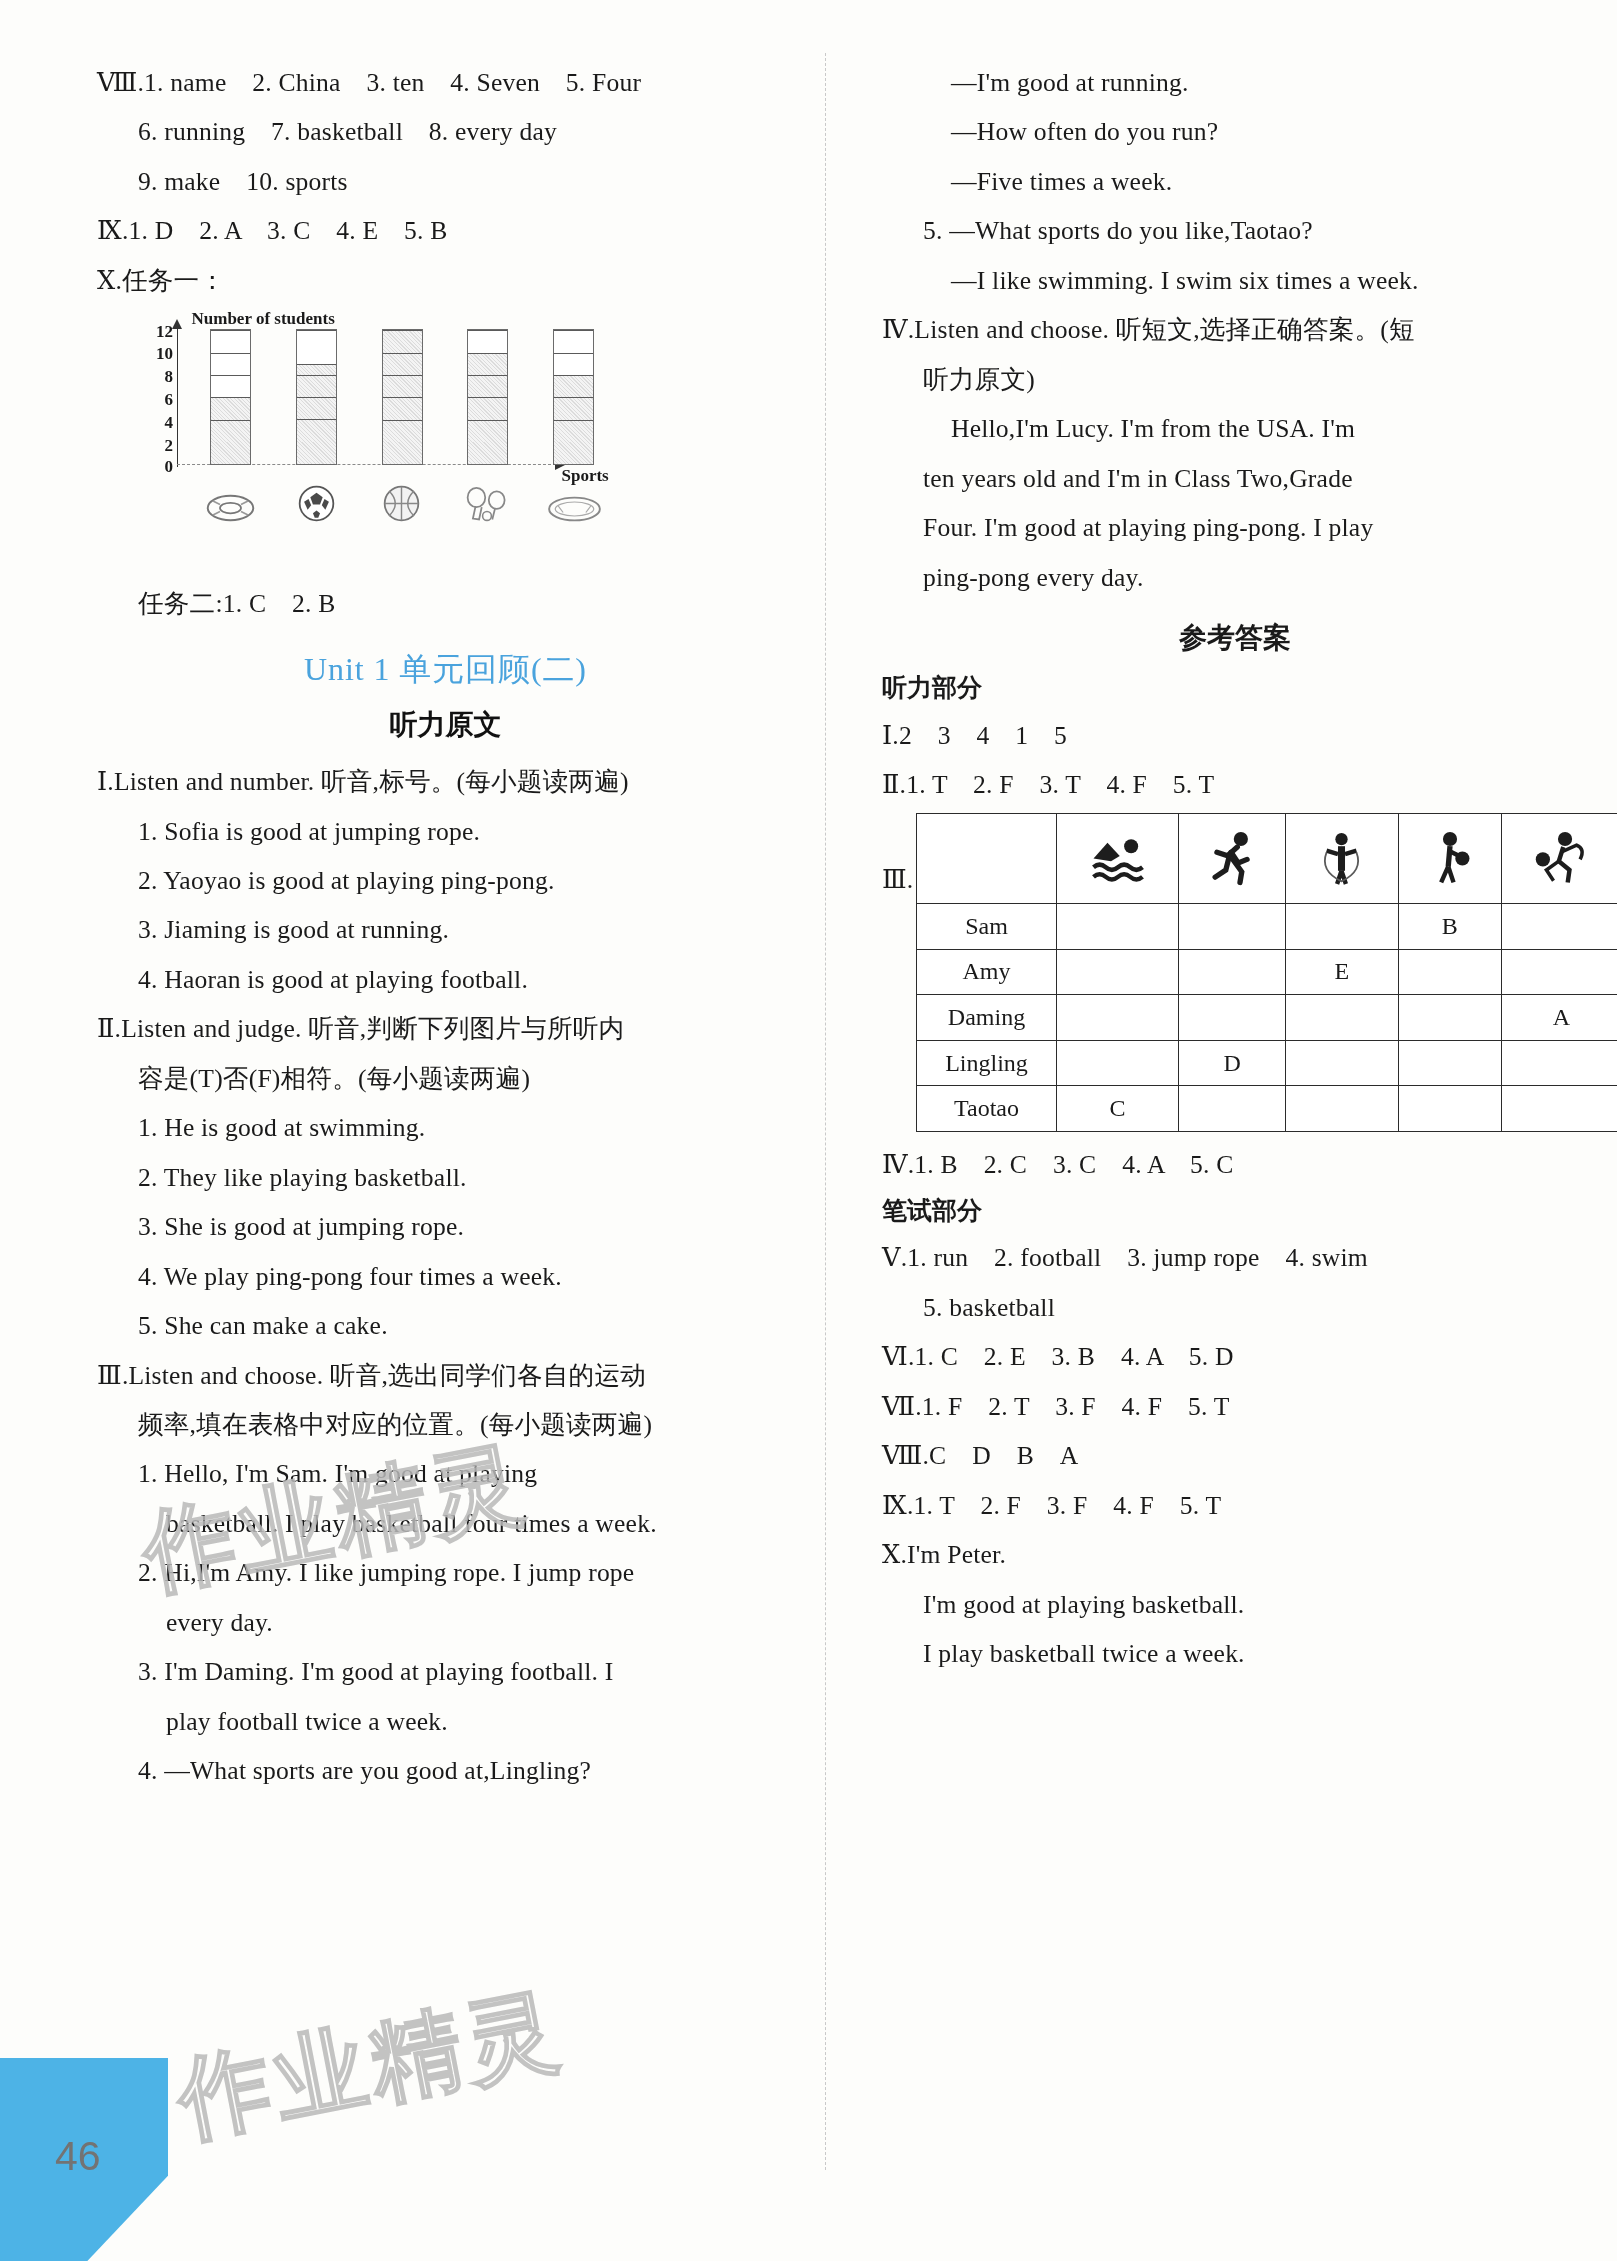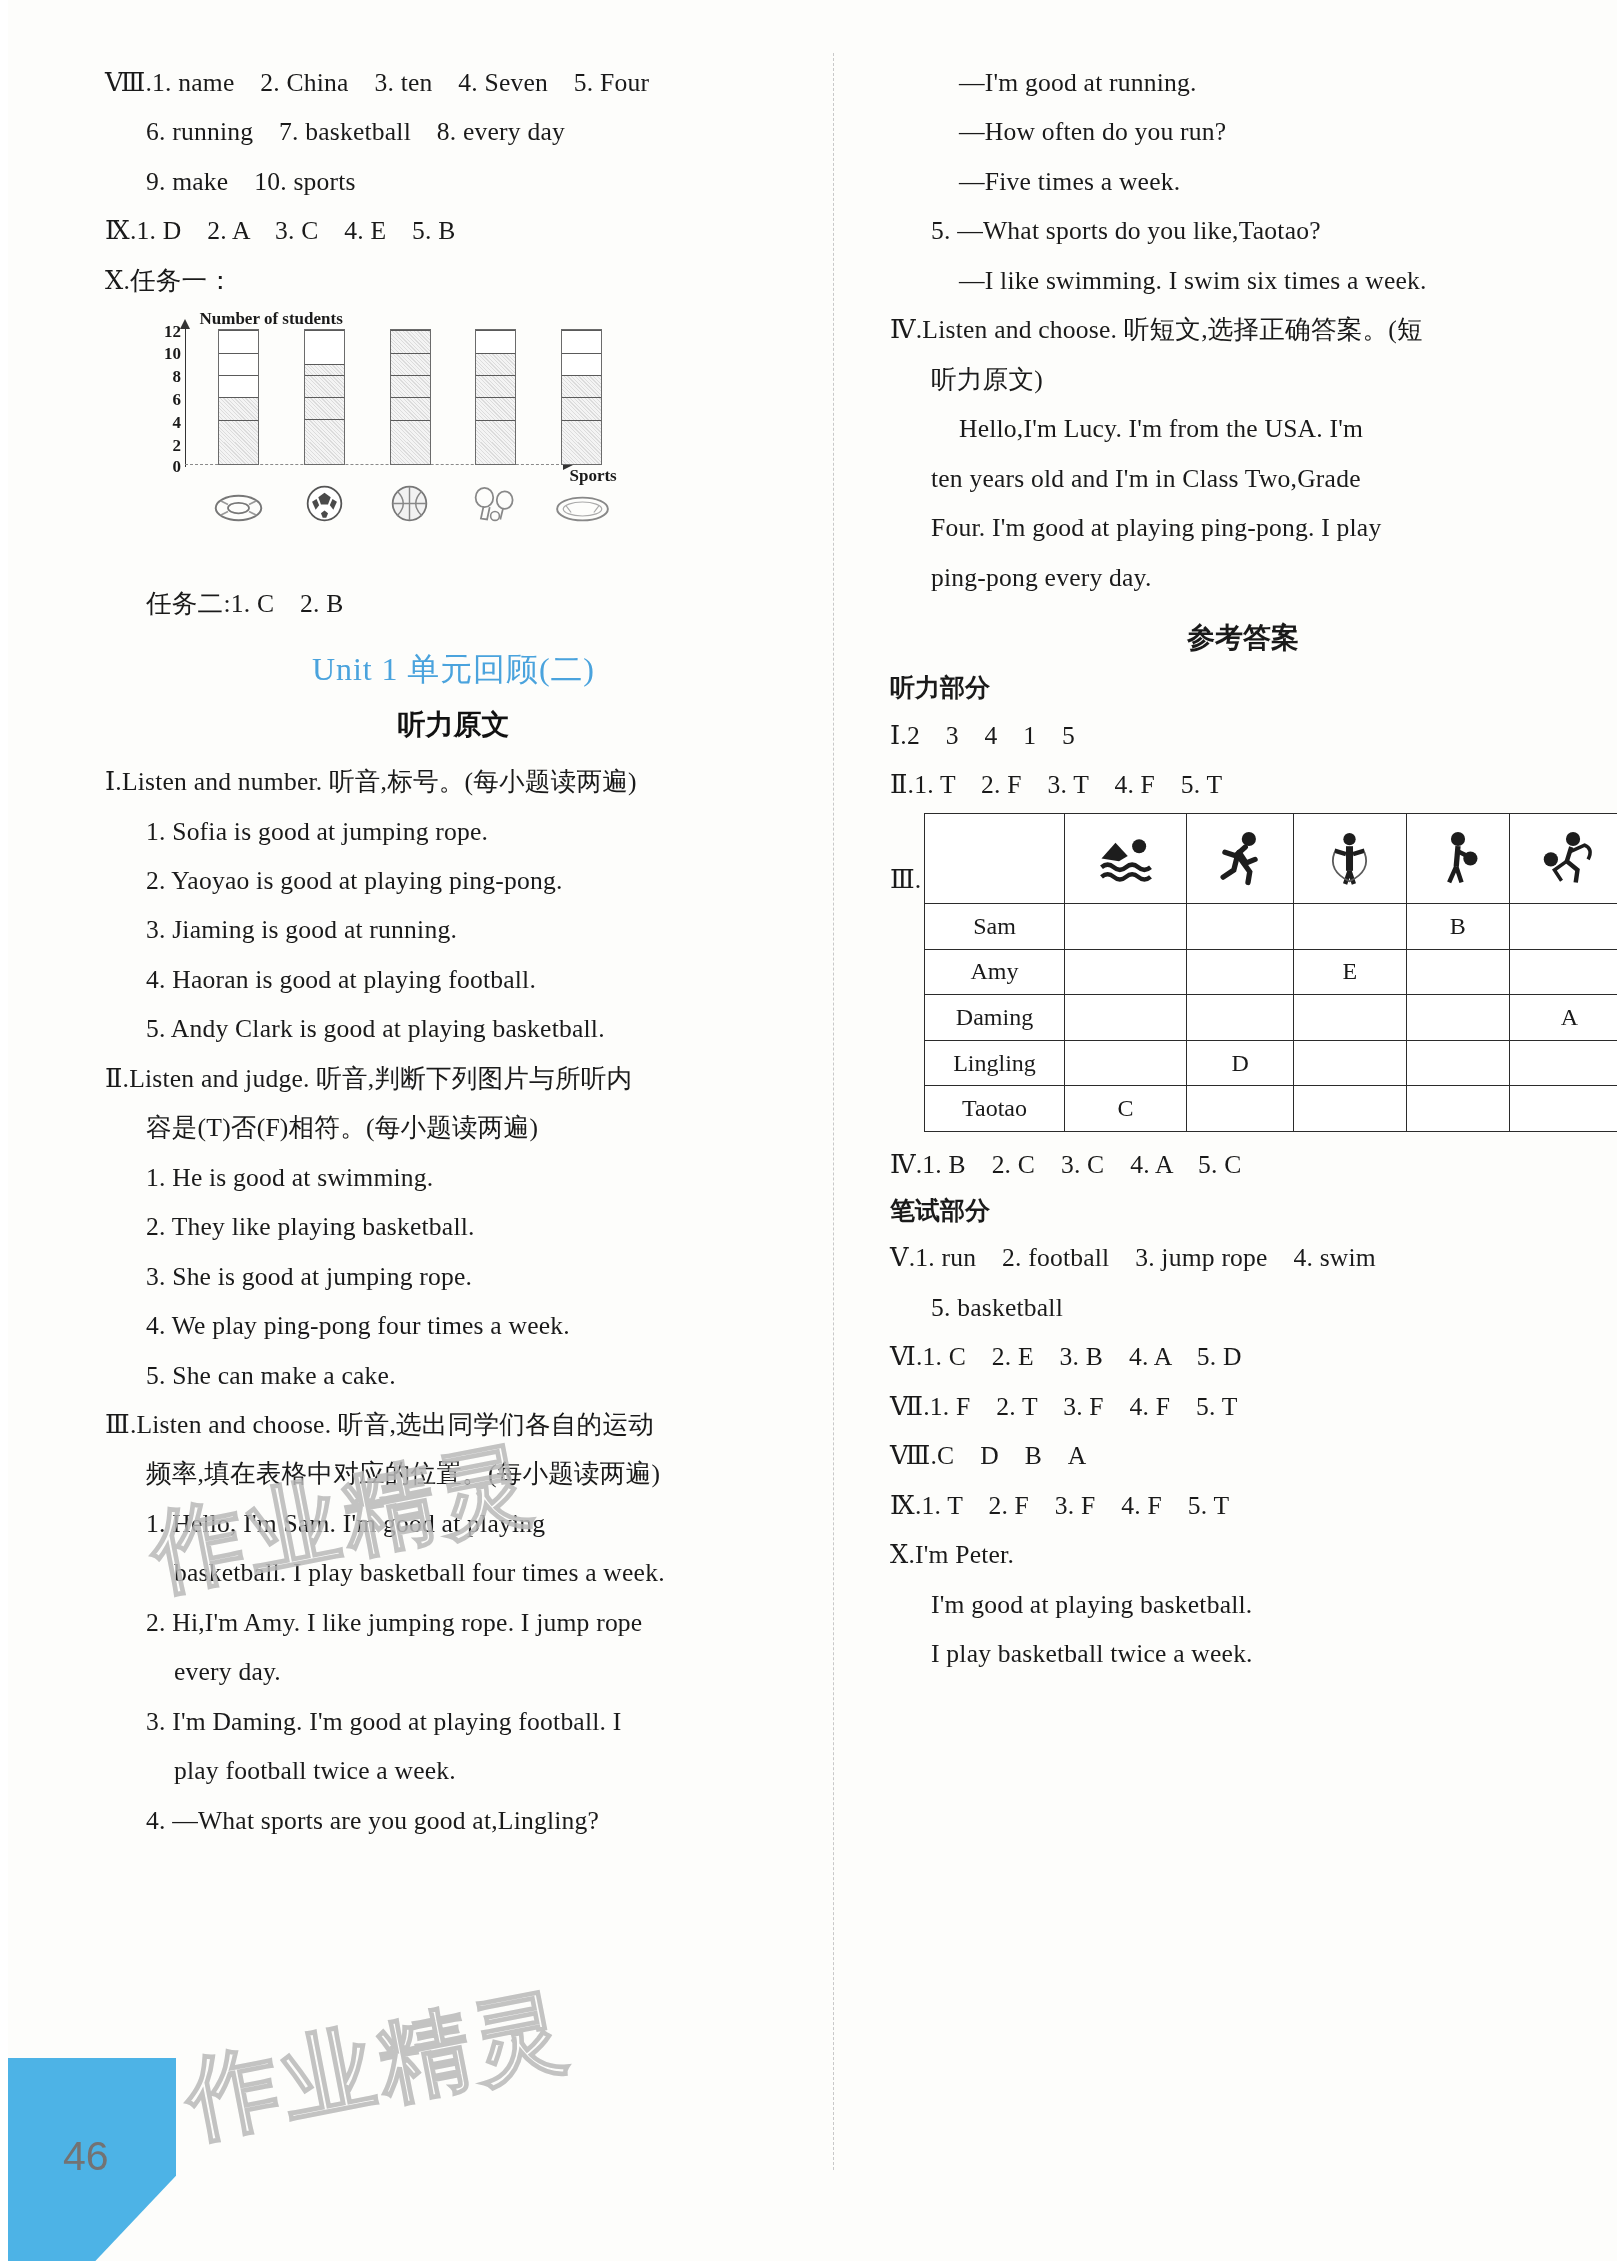--- a/index.html
+++ b/index.html
@@ -9,21 +9,20 @@
   body {
     width: 1617px; height: 2261px;
     position: relative;
     font-family: "Liberation Serif", "DejaVu Serif", serif;
     color: #1a1a1a;
     overflow: hidden;
   }
   .page {
     position: absolute; inset: 0;
     background: #fdfdfb;
-    margin-left: 8px;
   }
   
   .col {
     position: absolute;
     top: 62px;
     width: 697px;
   }
   .col-left  { left: 97px; }
   .col-right { left: 882px; width: 706px; }
 
@@ -318,21 +317,20 @@
     <div class="line ind1">任务二:1. C　2. B</div>
 
     <div class="unit-title">Unit 1 单元回顾(二)</div>
     <div class="sub-title">听力原文</div>
 
     <div class="line ind0">Ⅰ.Listen and number. 听音,标号。(每小题读两遍)</div>
     <div class="line ind1">1. Sofia is good at jumping rope.</div>
     <div class="line ind1">2. Yaoyao is good at playing ping-pong.</div>
     <div class="line ind1">3. Jiaming is good at running.</div>
     <div class="line ind1">4. Haoran is good at playing football.</div>
-    <div class="line ind1">5. Andy Clark is good at playing basketball.</div>
 
     <div class="line ind0">Ⅱ.Listen and judge. 听音,判断下列图片与所听内</div>
     <div class="line ind1">容是(T)否(F)相符。(每小题读两遍)</div>
     <div class="line ind1">1. He is good at swimming.</div>
     <div class="line ind1">2. They like playing basketball.</div>
     <div class="line ind1">3. She is good at jumping rope.</div>
     <div class="line ind1">4. We play ping-pong four times a week.</div>
     <div class="line ind1">5. She can make a cake.</div>
 
     <div class="line ind0">Ⅲ.Listen and choose. 听音,选出同学们各自的运动</div>

